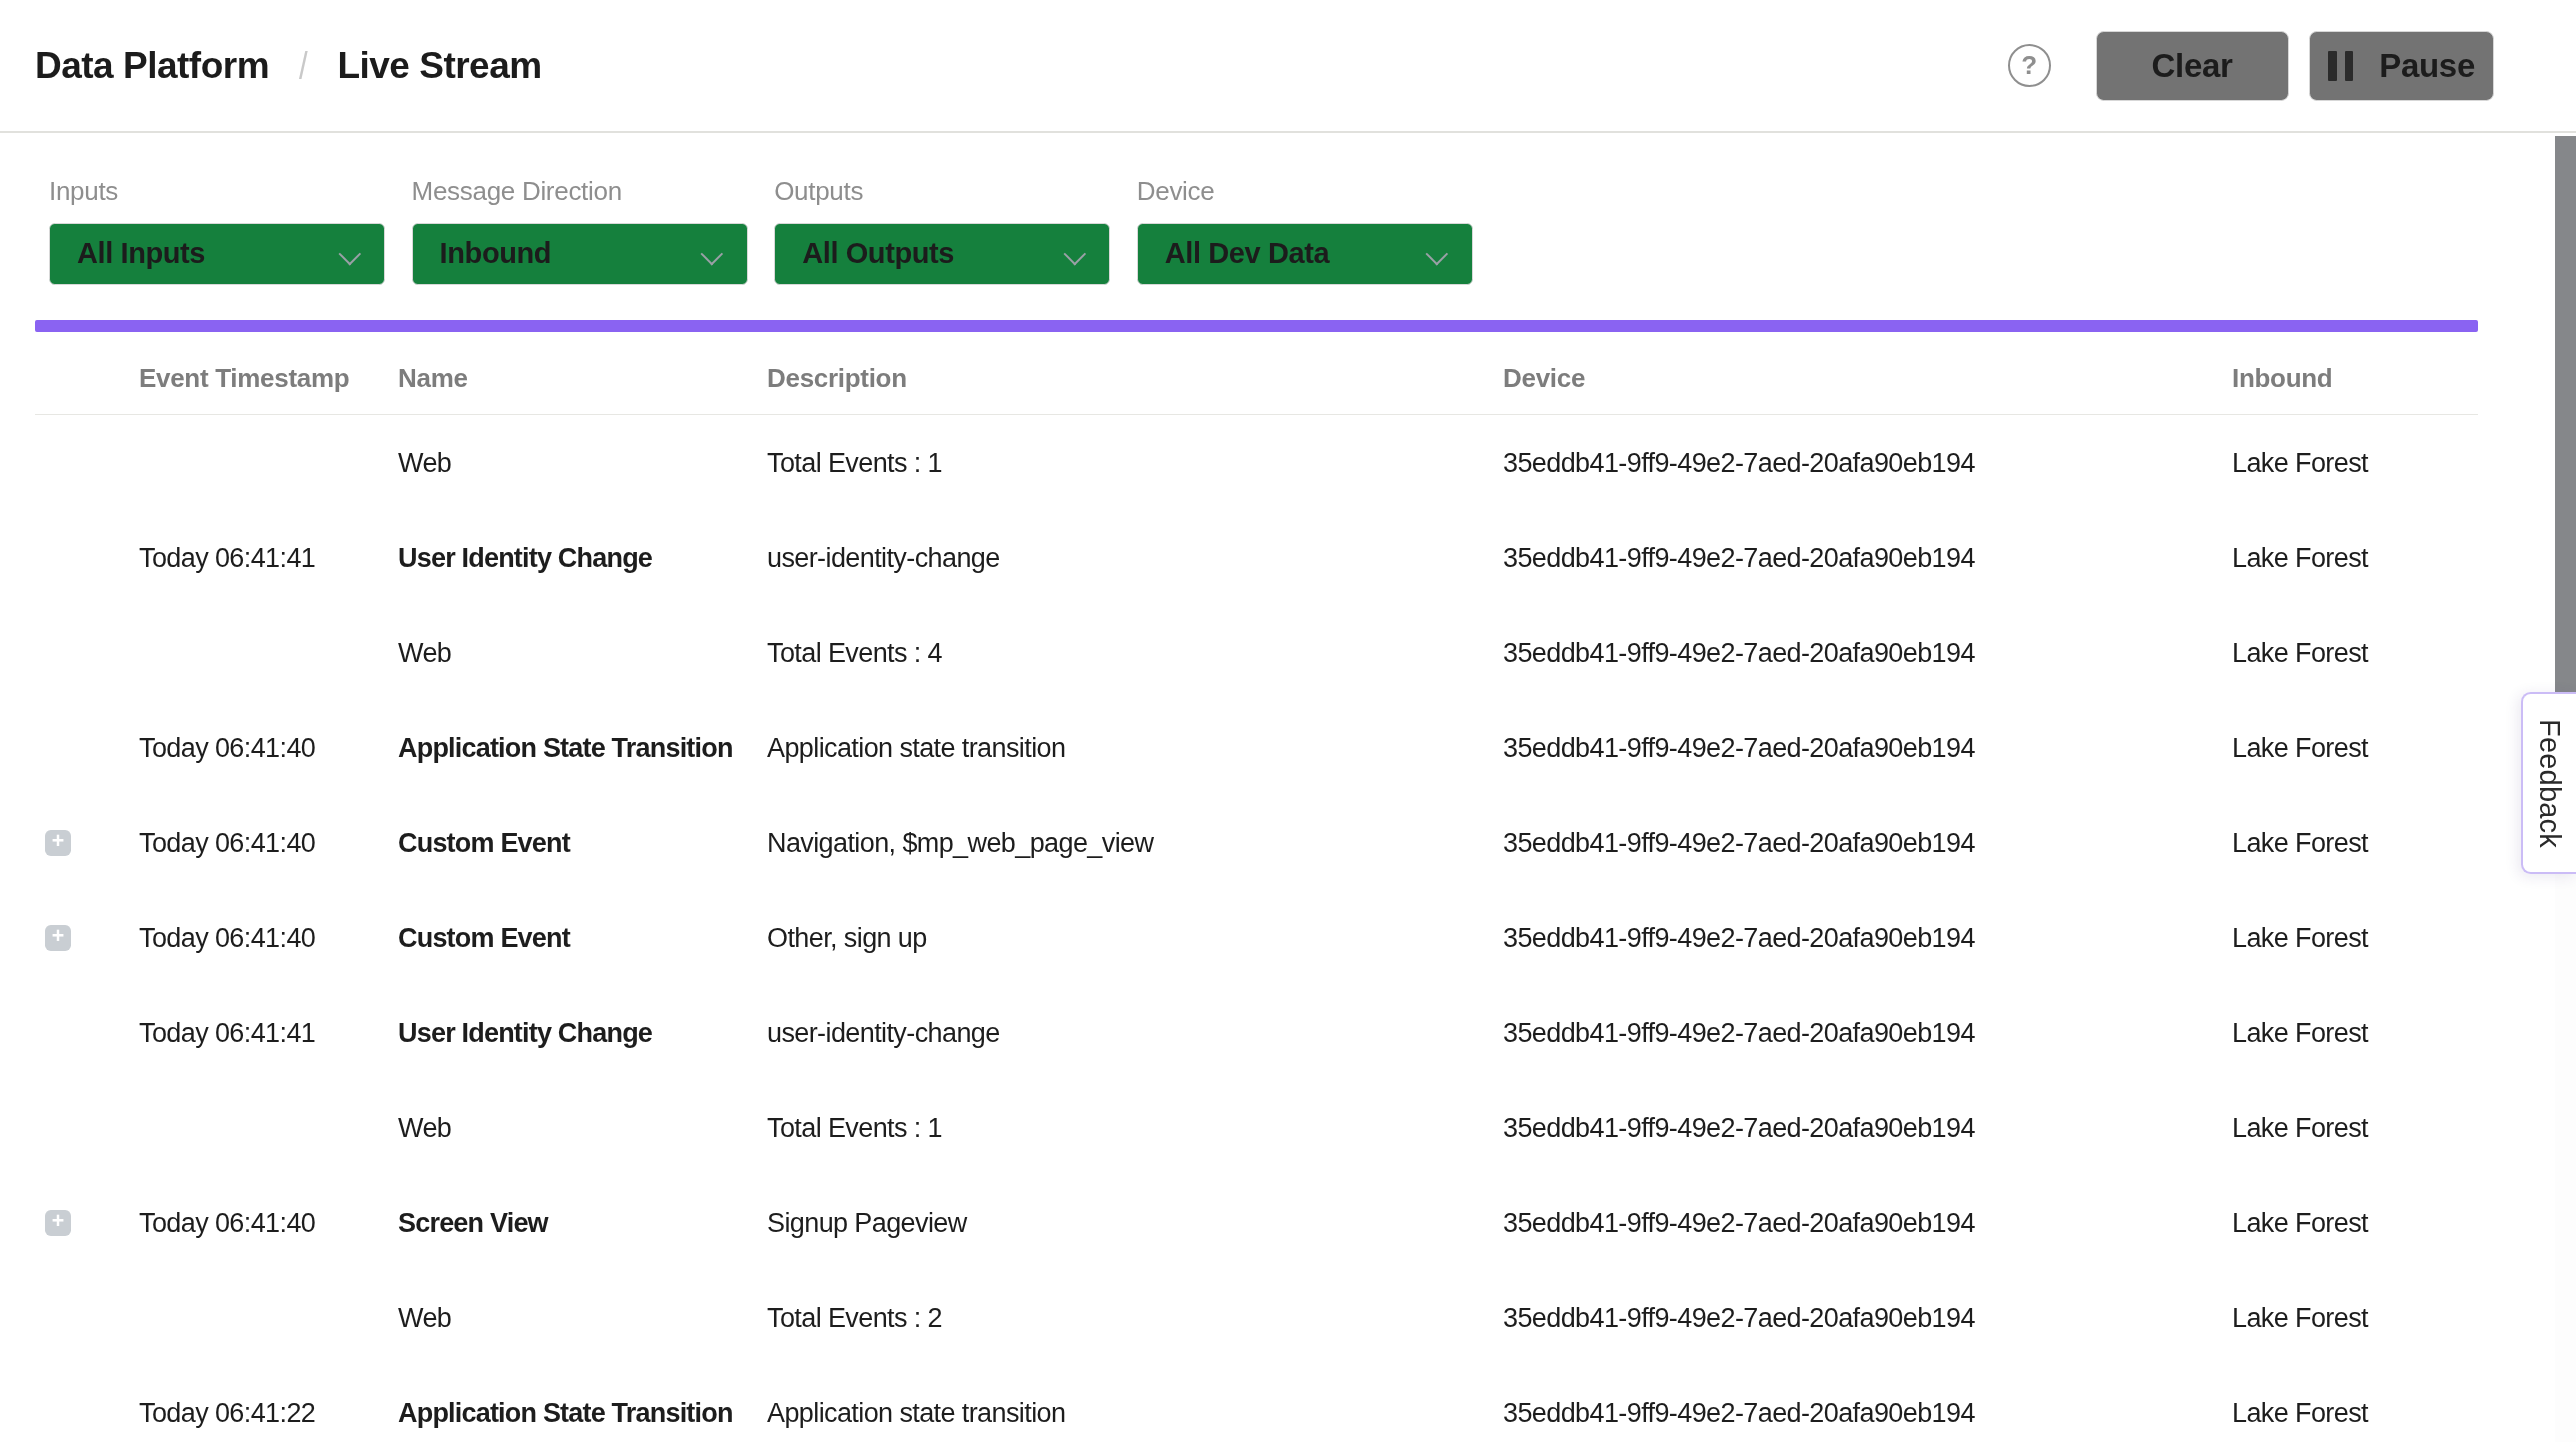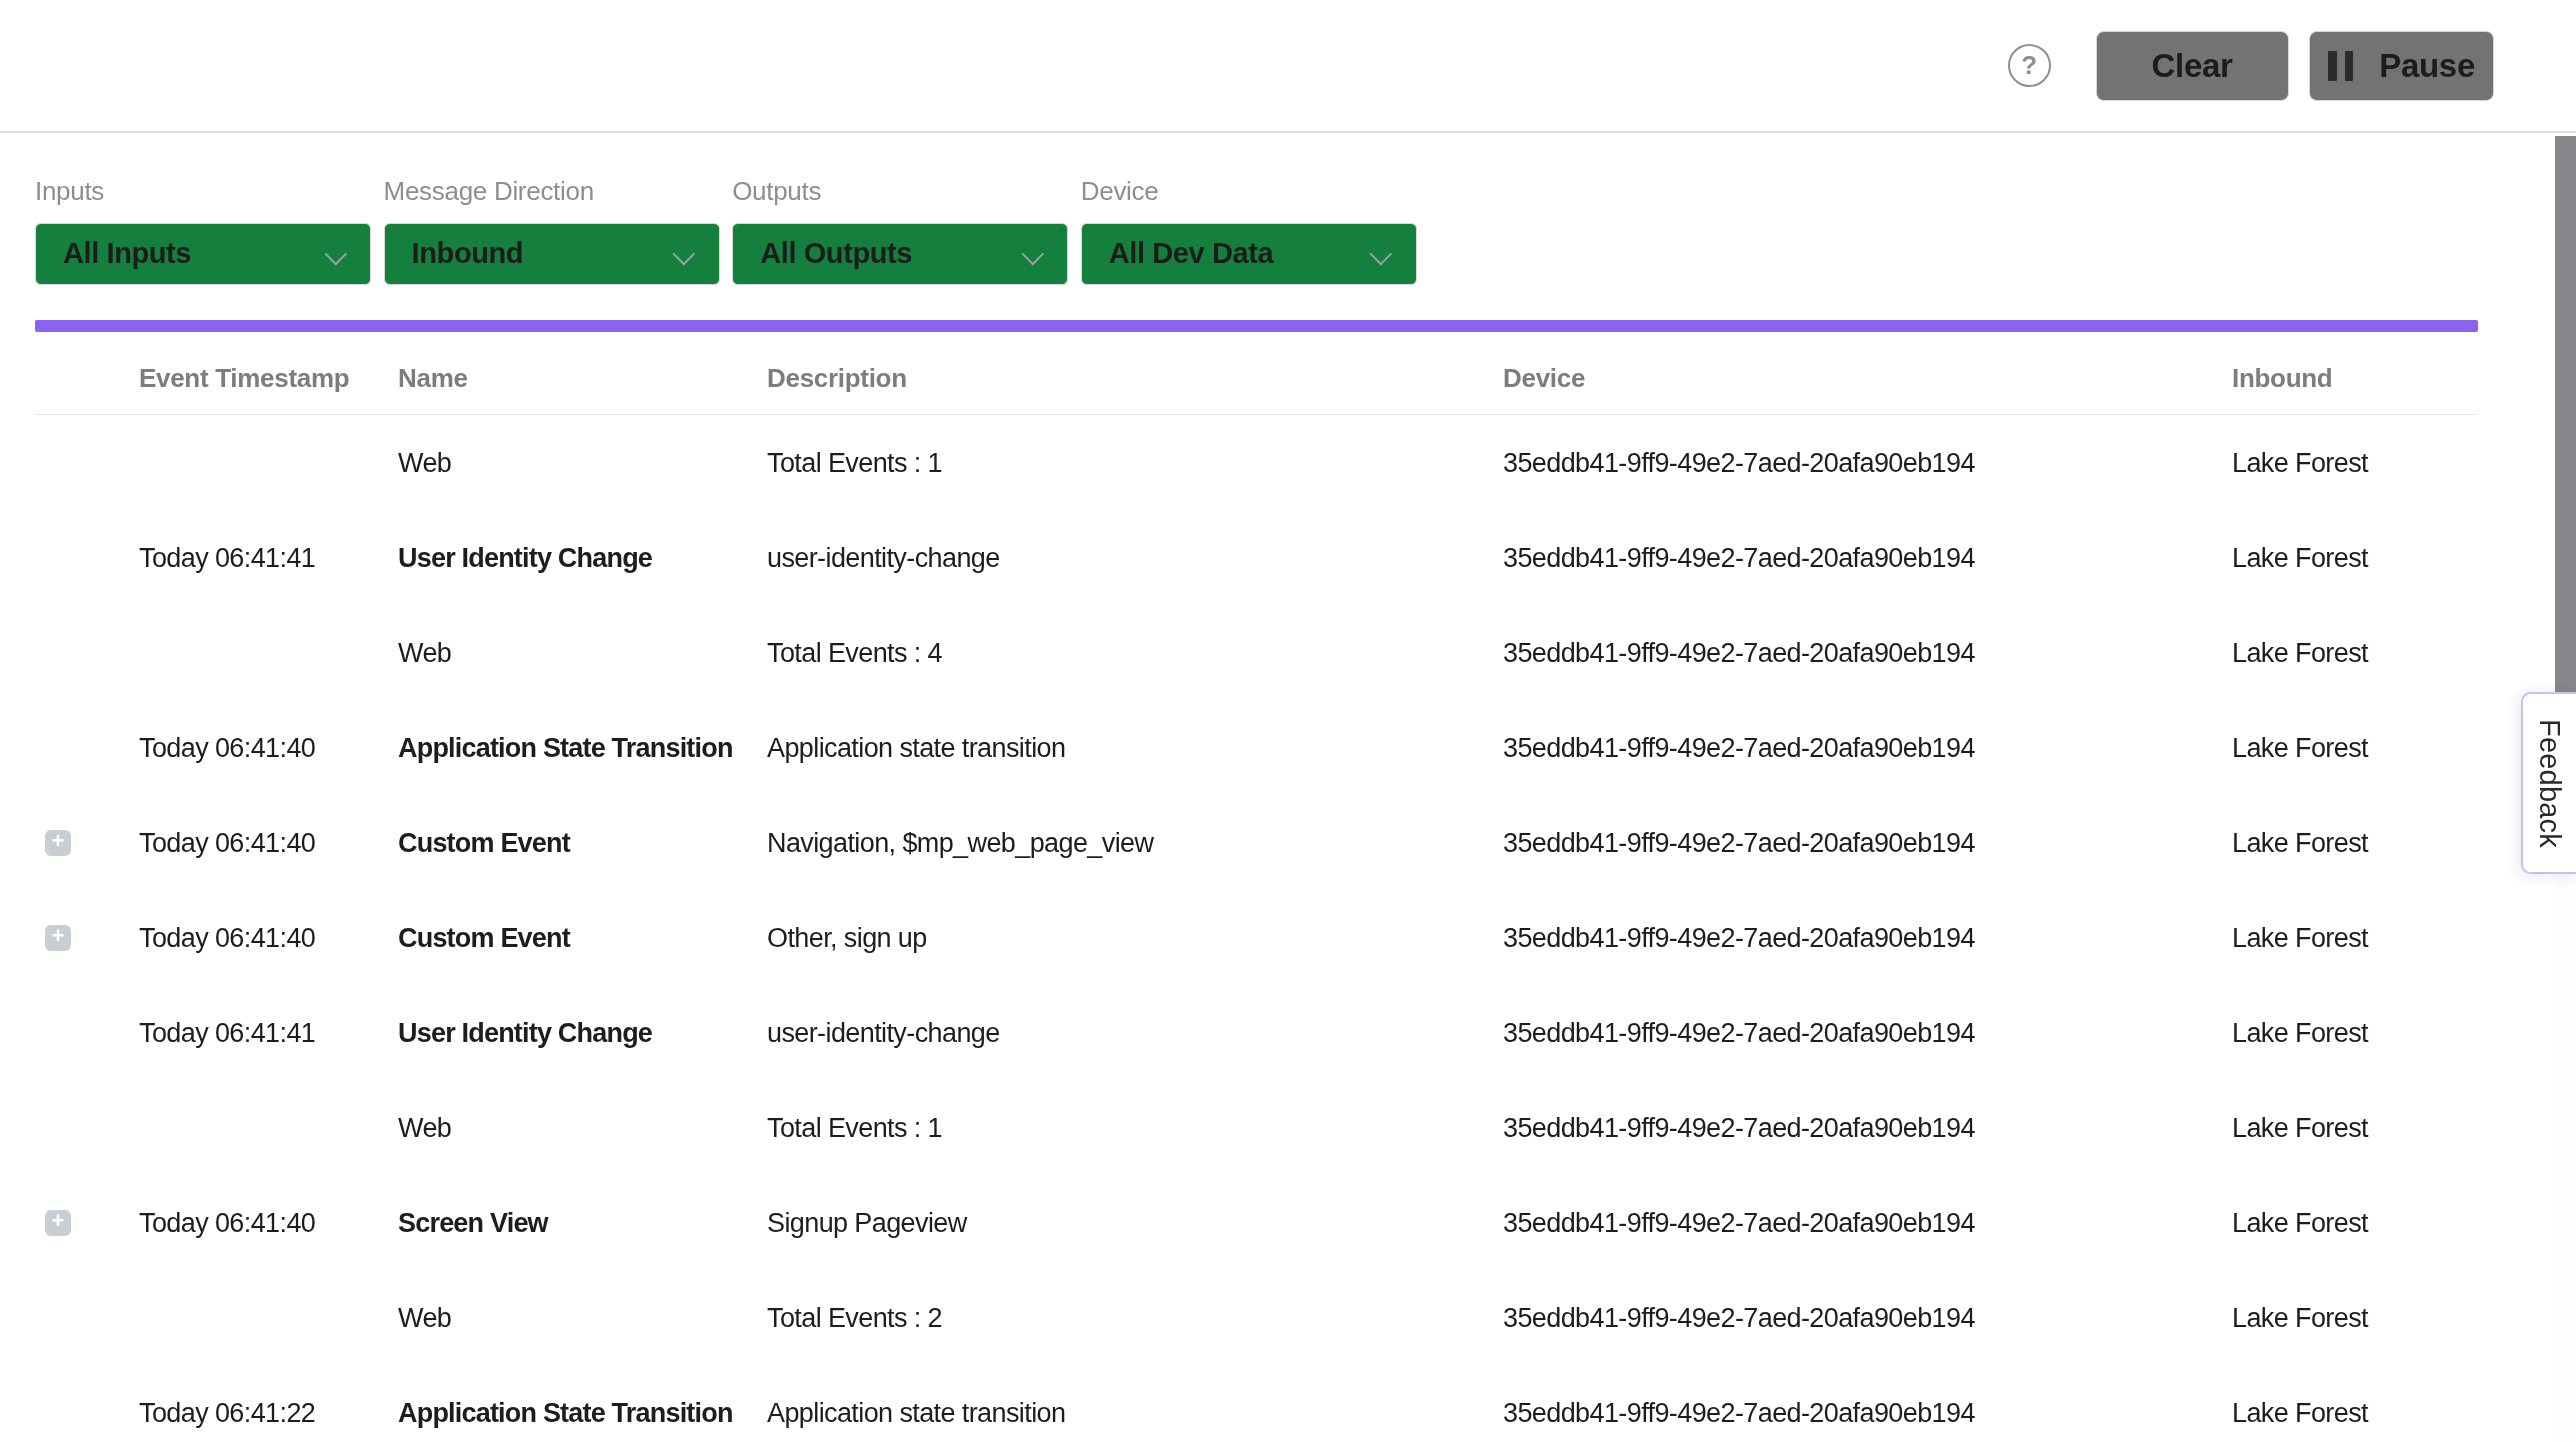--- a/index.html
+++ b/index.html
@@ -22,21 +22,21 @@
     font-size:33px; font-weight:700; color:#1c1c1c; letter-spacing:-0.3px;
     display:flex; align-items:center; justify-content:center; cursor:pointer;
     font-family:inherit; }
   .btn-clear { width:193px; margin-right:20.4px; }
   .btn-pause { width:185px; gap:26px; }
   .pause-icon { display:flex; gap:7.8px; }
   .pause-icon i { display:block; width:8.7px; height:30px; background:#2b2b2b; border-radius:1px; }
 
   
   .filters { position:absolute; top:133px; left:35px; display:flex; gap:12.6px; }
-  .filter { display:flex; flex-direction:column; }
+  .filter { display:flex; flex-direction:column;margin-left:14px; }
   .filter-label { margin-top:43px; margin-bottom:15.5px; font-size:26px; color:#8e8e8e;
     letter-spacing:-0.3px; }
   .select-box { width:336px; height:62px; border:1.9px solid #d8d8d8; border-radius:5.8px;
     background:#15803d; display:flex; align-items:center; padding:0 23px 0 27px;
     cursor:pointer; }
   .select-value { font-size:29px; font-weight:700; letter-spacing:-0.4px; color:#1c1c1c; }
   .chevron-down { margin-left:auto; width:19.4px; height:19.4px; position:relative; }
   .chevron-down::before { content:""; position:absolute; left:0; top:1.9px;
     width:13.6px; height:13.6px; border-right:2.9px solid #9aa0a6; border-bottom:2.9px solid #9aa0a6;
     transform:rotate(45deg); }
@@ -79,20 +79,25 @@
     background:#fff; border:2.9px solid #cbbcf6; border-right:none;
     border-radius:9.7px 0 0 9.7px; box-shadow:-2.9px 2.9px 13.6px rgba(60,40,120,0.10);
     display:flex; align-items:center; justify-content:center; cursor:pointer; z-index:6; }
   .feedback-label { writing-mode:vertical-rl; font-size:29px; color:#2a2a2a;
     letter-spacing:0.2px; }
 </style>
 </head>
 <body>
 
 <div class="header">
+  <div class="breadcrumb">
+    <span>Data Platform</span>
+    <span class="crumb-sep">/</span>
+    <span>Live Stream</span>
+  </div>
   <div class="header-actions">
     <div class="help-icon">?</div>
     <button class="btn btn-clear">Clear</button>
     <button class="btn btn-pause">
       <span class="pause-icon">
           <i></i>
           <i></i>
         </span>
       <span>Pause</span>
     </button>

